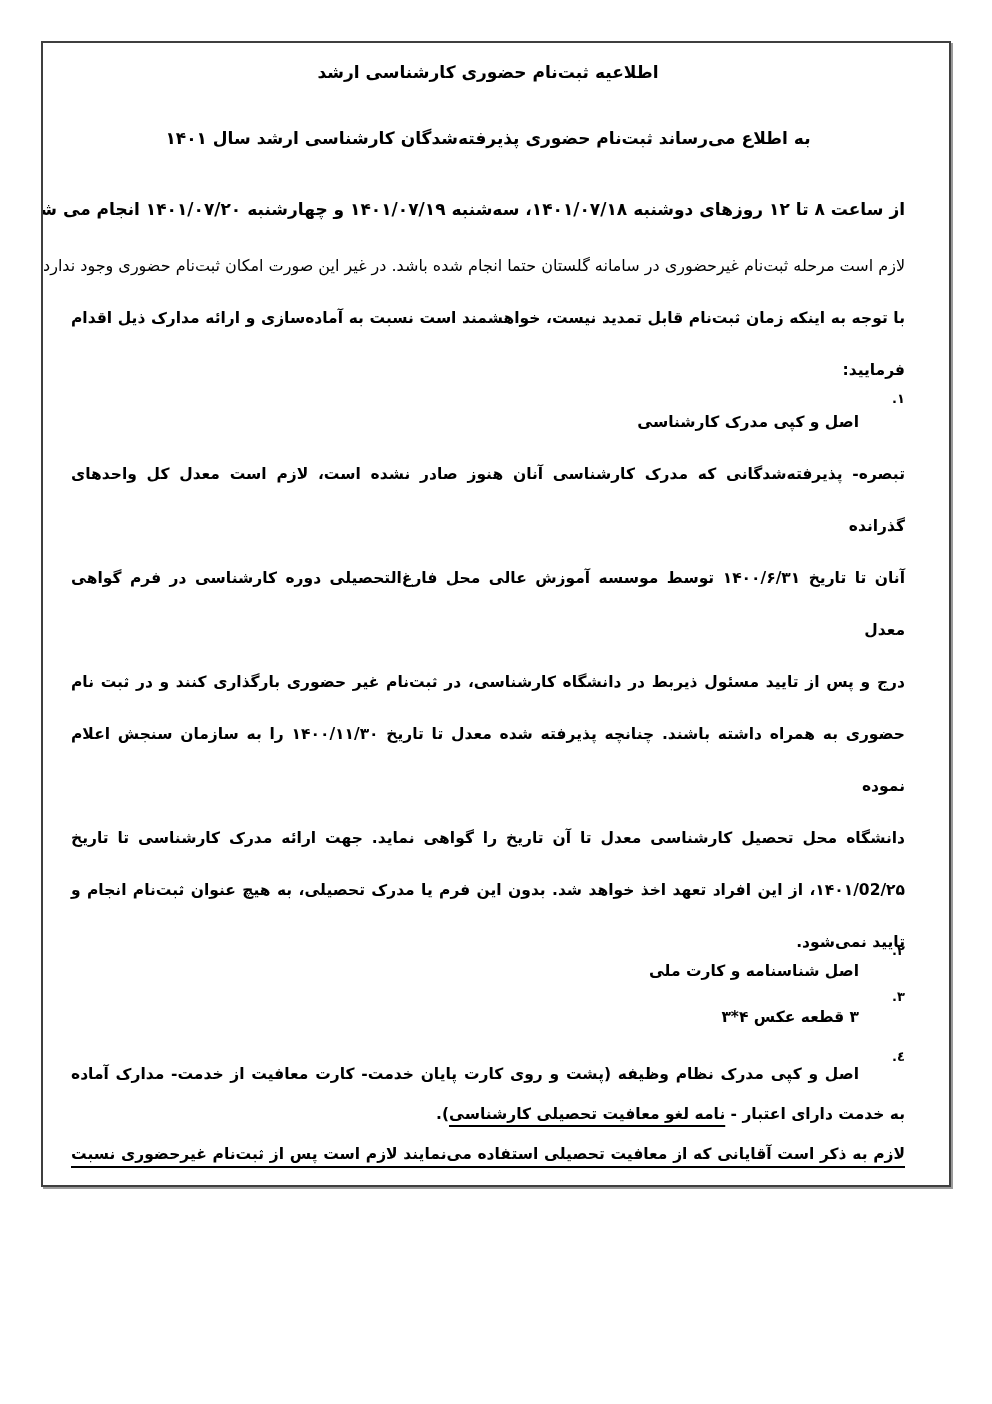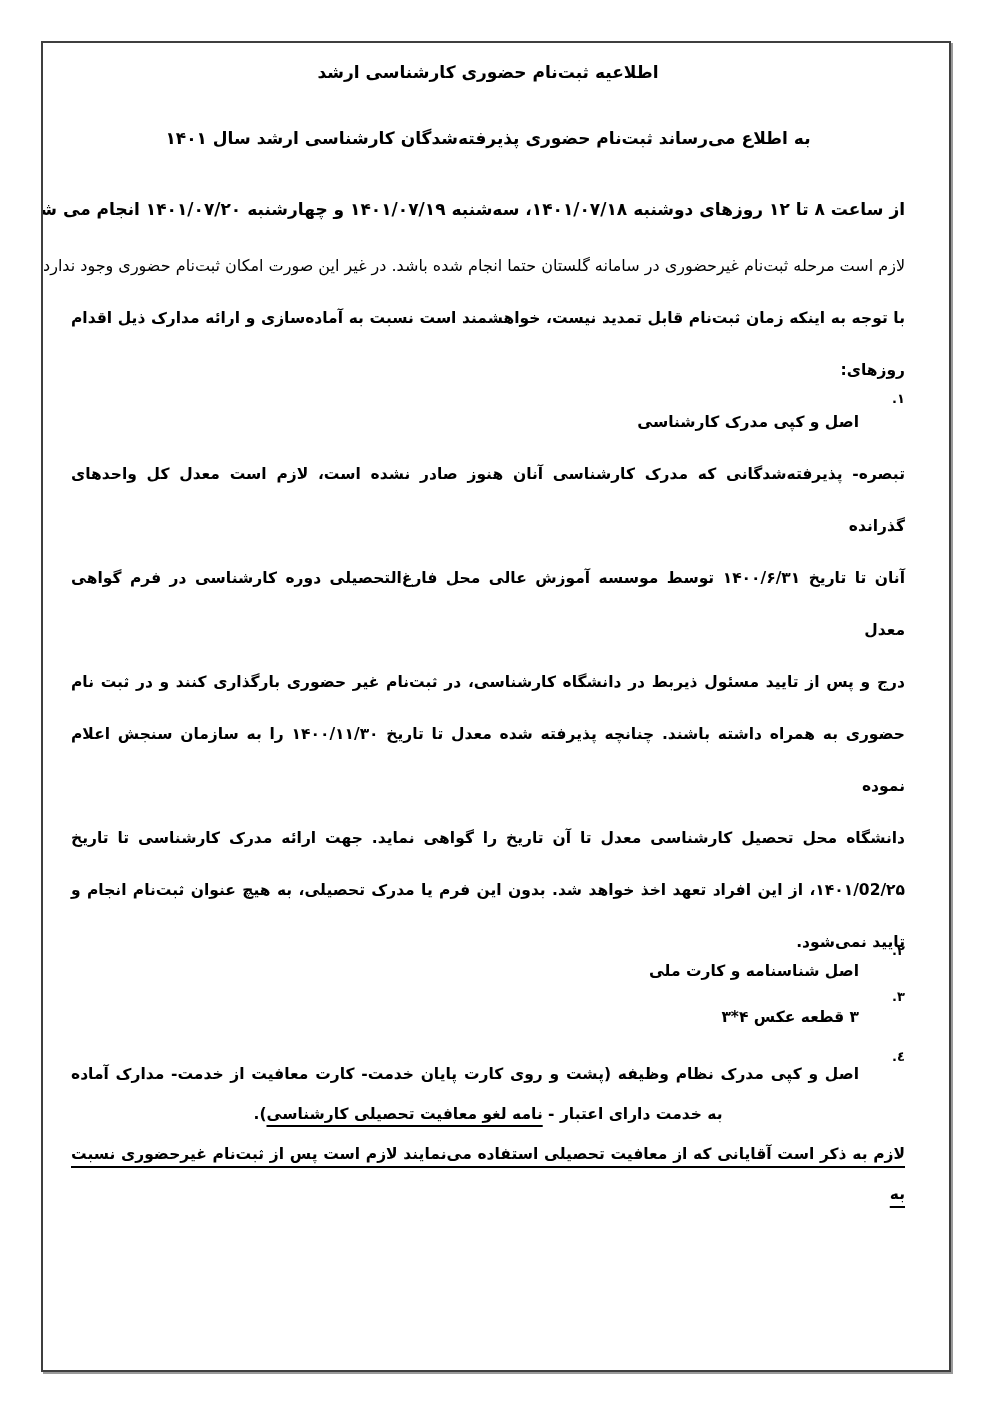--- a/index.html
+++ b/index.html
@@ -3,39 +3,39 @@
 <meta charset="utf-8">
 <style>
   html,body{margin:0;padding:0;background:#ffffff;}
   body{
     width:992px;height:1404px;position:relative;
     font-family:"DejaVu Sans",sans-serif;
     color:#000;direction:rtl;
   }
   .sheet{
     position:absolute;left:41px;top:41px;
-    width:910px;height:1331px;box-sizing:border-box;
+    width:910px;height:1146px;box-sizing:border-box;
     border:2px solid #3f3f3f;
     box-shadow:2px 2px 0 #9a9a9a;
     background:#fff;
     padding:14px 44px 0 28px;
     overflow:hidden;
   }
   .t1{margin:0;font-size:17px;font-weight:bold;text-align:center;line-height:30px;white-space:nowrap;}
   .t2{margin:34px 0 0 0;font-size:17px;font-weight:bold;text-align:center;line-height:34px;white-space:nowrap;}
   .t3{margin:36px 0 0 0;font-size:17px;font-weight:bold;text-align:center;line-height:36px;white-space:nowrap;}
   .note{margin:28px 0 0 0;font-size:16px;font-weight:normal;text-align:center;line-height:22px;white-space:nowrap;}
   .bodyblock{font-size:15.5px;font-weight:bold;}
   .ln{min-height:1em;}
   .lh52 .ln{line-height:52px;}
   .lh46 .ln{line-height:46px;}
   .lh40 .ln{line-height:40px;}
   .fill{text-align:justify;text-align-last:justify;}
   .rt{text-align:right;}
-  .ctr{text-align:center;}
+  .ctr{text-align:right;}
   .intro{margin-top:15px;}
   
   .item{display:flex;}
   .marker{flex:0 0 46px;font-size:13px;font-weight:bold;position:relative;top:-5px;text-align:right;}
   .item .txt{flex:1 1 auto;min-width:0;}
   .item2{margin-top:-20px;}
   .item4{position:relative;margin-top:14px;}
   .item4 .marker-abs, .item7 .marker-abs{
     position:absolute;right:0;top:-5px;font-size:13px;font-weight:bold;
   }
@@ -51,21 +51,21 @@
   <h1 class="t1">اطلاعیه ثبت‌نام حضوری کارشناسی ارشد</h1>
 
   <h2 class="t2">به اطلاع می‌رساند ثبت‌نام حضوری پذیرفته‌شدگان کارشناسی ارشد سال ۱۴۰۱</h2>
 
   <h3 class="t3">از ساعت ۸ تا ۱۲ روزهای دوشنبه ۱۴۰۱/۰۷/۱۸، سه‌شنبه ۱۴۰۱/۰۷/۱۹ و چهارشنبه ۱۴۰۱/۰۷/۲۰ انجام می شود.</h3>
 
   <p class="note">لازم است مرحله ثبت‌نام غیرحضوری در سامانه گلستان حتما انجام شده باشد. در غیر این صورت امکان ثبت‌نام حضوری وجود ندارد.</p>
 
   <div class="bodyblock lh52 intro">
     <div class="ln fill">با توجه به اینکه زمان ثبت‌نام قابل تمدید نیست، خواهشمند است نسبت به آماده‌سازی و ارائه مدارک ذیل اقدام</div>
-    <div class="ln rt">روزهای:</div>
+    <div class="ln rt">فرمایید:</div>
   </div>
 
   <div class="bodyblock lh52 item item1">
     <span class="marker">١.</span>
     <div class="txt">
       <div class="ln rt">اصل و کپی مدرک کارشناسی</div>
     </div>
   </div>
 
   <div class="bodyblock lh52">

